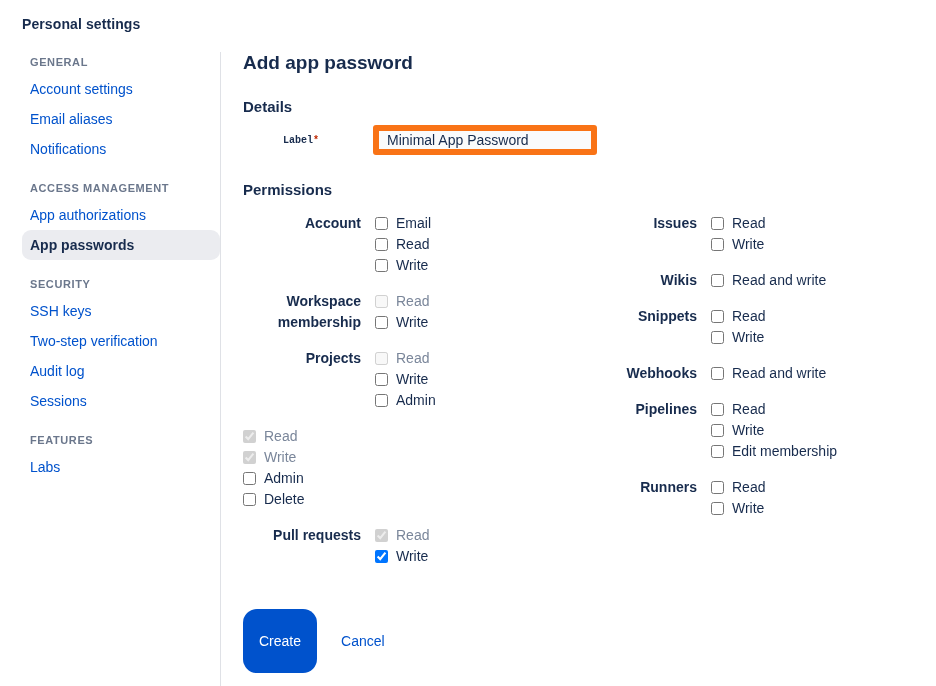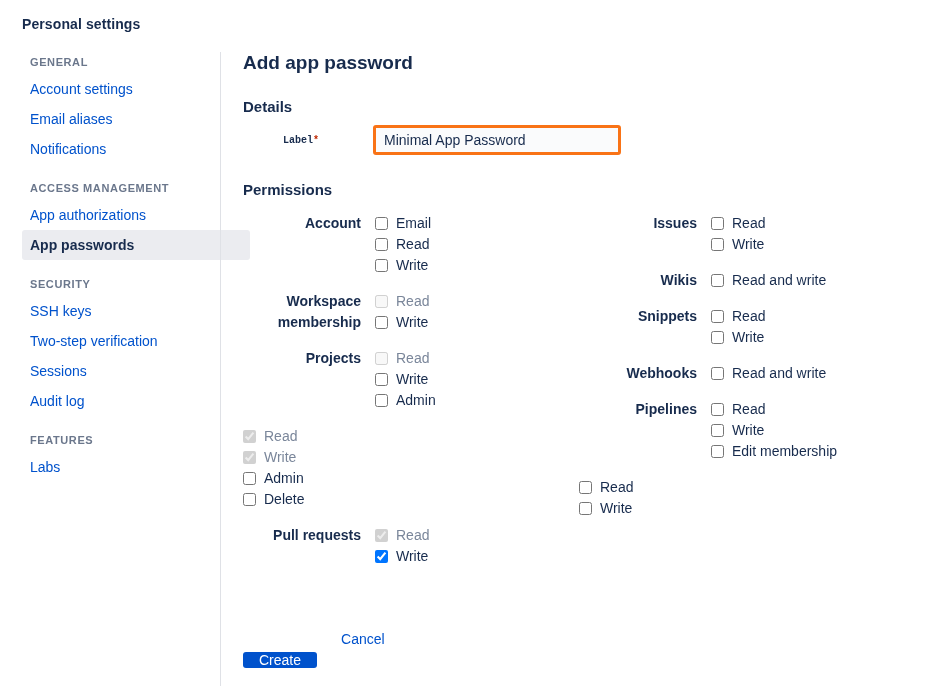--- a/index.html
+++ b/index.html
@@ -48,21 +48,22 @@
     padding: 6px 8px;
     border-radius: 3px;
     text-decoration: none;
     line-height: 18px;
     cursor: pointer;
   }
   .side-item.active {
     background: #ebecf0;
     color: #172b4d;
     font-weight: bold;
-    width: 228px;
+    width: 198px;
+    border-radius: 9px;
   }
   
   .main {
     flex: 1 1 auto;
     border-left: 1px solid #dfe1e6;
     padding: 0 20px 0 22px;
     min-height: 646px;
   }
   .main-title {
     font-size: 19px;
@@ -86,23 +87,23 @@
     flex: 0 0 130px;
     text-align: center;
     padding-right: 14px;
     font-size: 10px;
     font-weight: bold;
     color: #172b4d;
     font-family: Liberation Mono, monospace;
   }
   .req { color: #bf2600; font-weight: bold; }
   .text-input {
-    width: 248px;
+    width: 224px;
     height: 30px;
-    border: 3px solid #f97316;
+    border: 6px solid #f97316;
     background: #fafbfc;
     border-radius: 3px;
     padding: 0 8px;
     font-size: 14px;
     color: #172b4d;
     font-family: "Liberation Sans", sans-serif;
   }
   .permissions-wrap {
     display: flex;
     margin-top: 14px;
@@ -146,27 +147,26 @@
   .actions {
     display: flex;
     align-items: center;
     margin-top: 28px;
     padding-left: 0;
   }
   .btn-create {
     background: #0052cc;
     color: #ffffff;
     border: none;
-    border-radius: 3px;
+    border-radius: 14px;
     font-size: 14px;
     font-weight: normal;
-    padding: 0 16px;
+    padding: 24px 16px;
     cursor: pointer;
     font-family: "Liberation Sans", sans-serif;
-    margin-top: 43px;
   }
   .btn-cancel {
     color: #0052cc;
     font-size: 14px;
     margin-left: 24px;
     cursor: pointer;
     text-decoration: none;
   }
 </style>
 </head>
@@ -180,22 +180,22 @@
       <div class="side-section-title first">GENERAL</div>
       <a class="side-item">Account settings</a>
       <a class="side-item">Email aliases</a>
       <a class="side-item">Notifications</a>
       <div class="side-section-title">ACCESS MANAGEMENT</div>
       <a class="side-item">App authorizations</a>
       <a class="side-item active">App passwords</a>
       <div class="side-section-title">SECURITY</div>
       <a class="side-item">SSH keys</a>
       <a class="side-item">Two-step verification</a>
+      <a class="side-item">Audit log</a>
       <a class="side-item">Sessions</a>
-      <a class="side-item">Audit log</a>
       <div class="side-section-title">FEATURES</div>
       <a class="side-item">Labs</a>
     </nav>
 
   <div class="main">
     <h1 class="main-title">Add app password</h1>
 
     <div class="section-title">Details</div>
 
     <div class="field-row">
@@ -365,20 +365,23 @@
                 <input type="checkbox" style="">
                 <label>Write</label>
               </div>
               <div class="perm-item">
                 <input type="checkbox" style="">
                 <label>Edit membership</label>
               </div>
             </div>
           </div>
           <div class="perm-group">
+            <div class="perm-group-label">
+              <span class="second-line">Runners</span>
+            </div>
             <div class="perm-items">
               <div class="perm-item">
                 <input type="checkbox" style="">
                 <label>Read</label>
               </div>
               <div class="perm-item">
                 <input type="checkbox" style="">
                 <label>Write</label>
               </div>
             </div>

